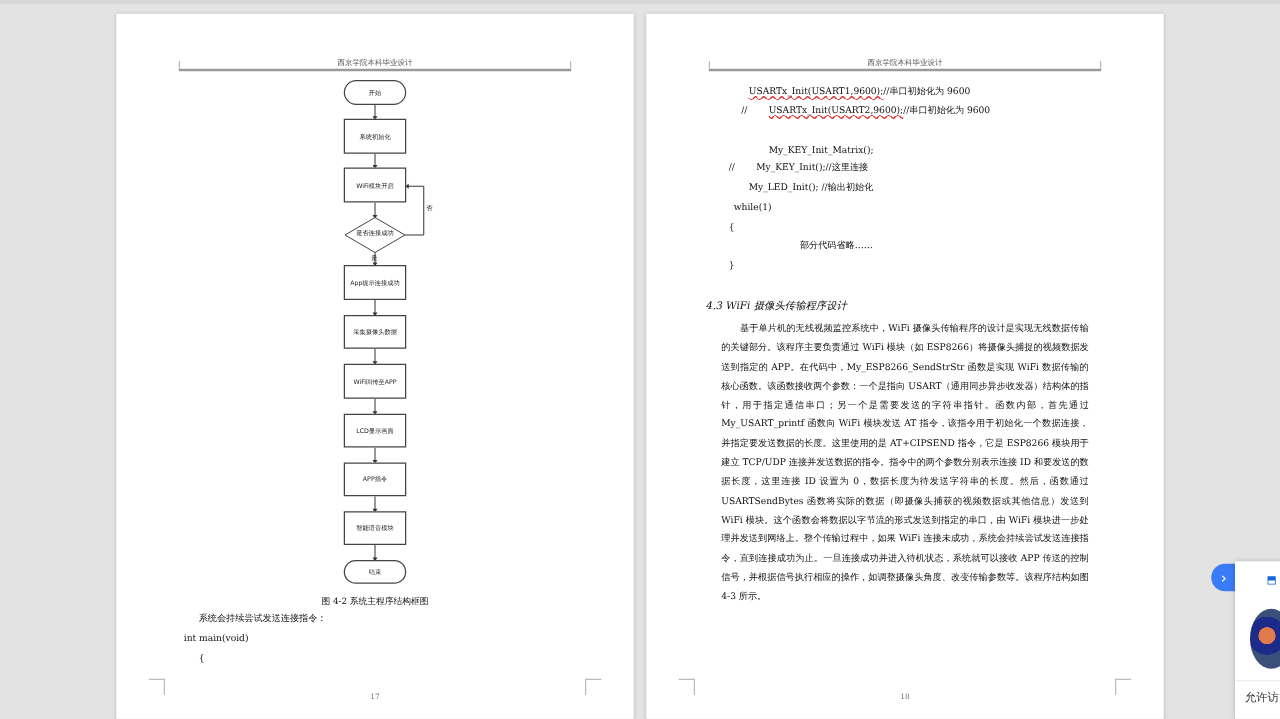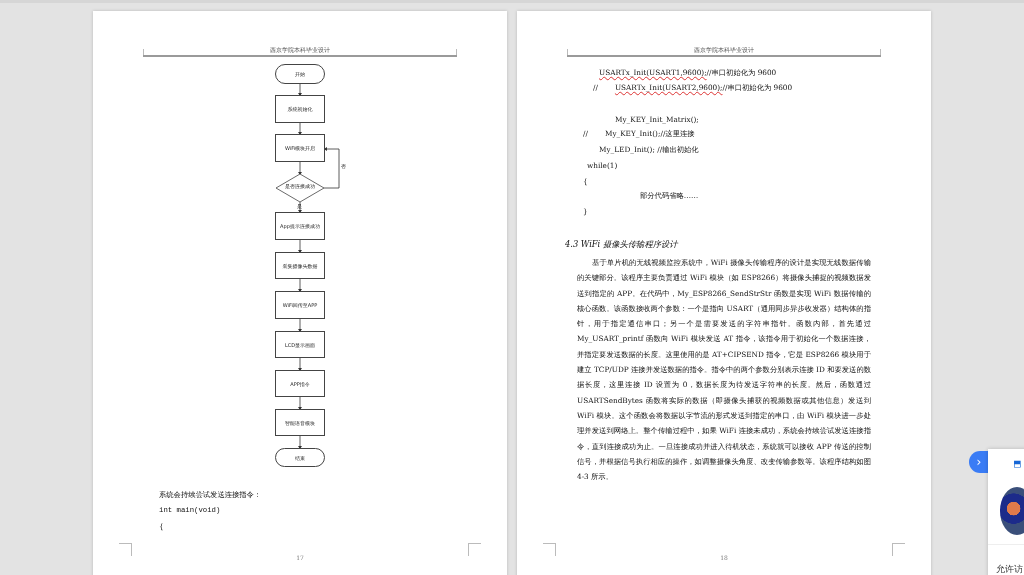--- a/index.html
+++ b/index.html
@@ -27,21 +27,21 @@
   .ln { position:absolute; font-size:7.3px; white-space:nowrap; }
   .wavy { text-decoration:underline wavy #d33; text-decoration-thickness:0.5px; }
   .h3 { position:absolute; font-size:8.3px; white-space:nowrap; }
   .para { position:absolute; left:48px; top:232px; width:318px; font-size:7.3px; line-height:15.3px; text-align:justify; }
   .para p { margin:12px; }
   .side-toggle { position:absolute; left:969px; top:451px; width:20px; height:22px; background:#3a7cf5; border-radius:11px 0 0 11px;
                  color:#fff; font-family:"DejaVu Sans",sans-serif; font-size:12px; display:flex; align-items:center; justify-content:center; }
   .side-panel { position:absolute; left:988px; top:449px; width:40px; height:130px; background:#fff; box-shadow:0 0 4px rgba(0,0,0,0.2); }
   .sp-logo { position:absolute; left:10px; top:8px; font-size:11px; color:#1566d6; font-family:Liberation Mono, monospace; white-space:nowrap;margin-left:16px; }
   .sp-avatar { position:absolute; left:12px; top:38px; width:34px; height:48px; border-radius:50%; background:radial-gradient(circle at 40% 45%, #e07a4a 0 20%, #1c2b8a 21% 45%, #3a4f7a 46% 100%); }
-  .sp-text { position:absolute; left:8px; top:114px; font-size:9px; color:#333; font-family:"DejaVu Sans",sans-serif; white-space:nowrap; }
+  .sp-text { position:absolute; left:8px; top:103px; font-size:9px; color:#333; font-family:"DejaVu Sans",sans-serif; white-space:nowrap; }
   .sp-div { position:absolute; left:0; top:95px; width:40px; height:1px; background:#eee; }
 </style>
 </head>
 <body>
 
 <div class="topbar"></div>
 
 <div class="page" id="page1">
   <div class="hdr-text">西京学院本科毕业设计</div>
   <div class="hdr-line"></div>
@@ -85,22 +85,23 @@
   <div class="fc-label" style="left:248px;top:152px;">否</div>
   <div class="fc-label" style="left:204px;top:192px;">是</div>
   <div class="fc-node" style="left:182px;top:201px;width:50px;height:28px;">App提示连接成功</div>
   <div class="fc-node" style="left:182px;top:241px;width:50px;height:27px;">采集摄像头数据</div>
   <div class="fc-node" style="left:182px;top:280px;width:50px;height:28px;">WiFi回传至APP</div>
   <div class="fc-node" style="left:182px;top:320px;width:50px;height:27px;">LCD显示画面</div>
   <div class="fc-node" style="left:182px;top:359px;width:50px;height:27px;">APP指令</div>
   <div class="fc-node" style="left:182px;top:398px;width:50px;height:27px;">智能语音模块</div>
   <div class="fc-node fc-term" style="left:182px;top:437px;width:50px;height:19px;">结束</div>
 
+  <div class="caption">图 4-2  系统主程序结构框图</div>
   <div class="ln" style="left:66px;top:479px;">系统会持续尝试发送连接指令：</div>
-  <div class="ln" style="left:66px;top:495px;font-family:Liberation Mono, monospace;">int main(void)</div>
+  <div class="ln" style="left:54px;top:495px;">int main(void)</div>
   <div class="ln" style="left:66px;top:511px;">{</div>
   <div class="pnum">17</div>
 </div>
 
 <div class="page" id="page2">
   <div class="hdr-text">西京学院本科毕业设计</div>
   <div class="hdr-line"></div>
   <div class="crn bl"></div>
   <div class="crn br"></div>
 

